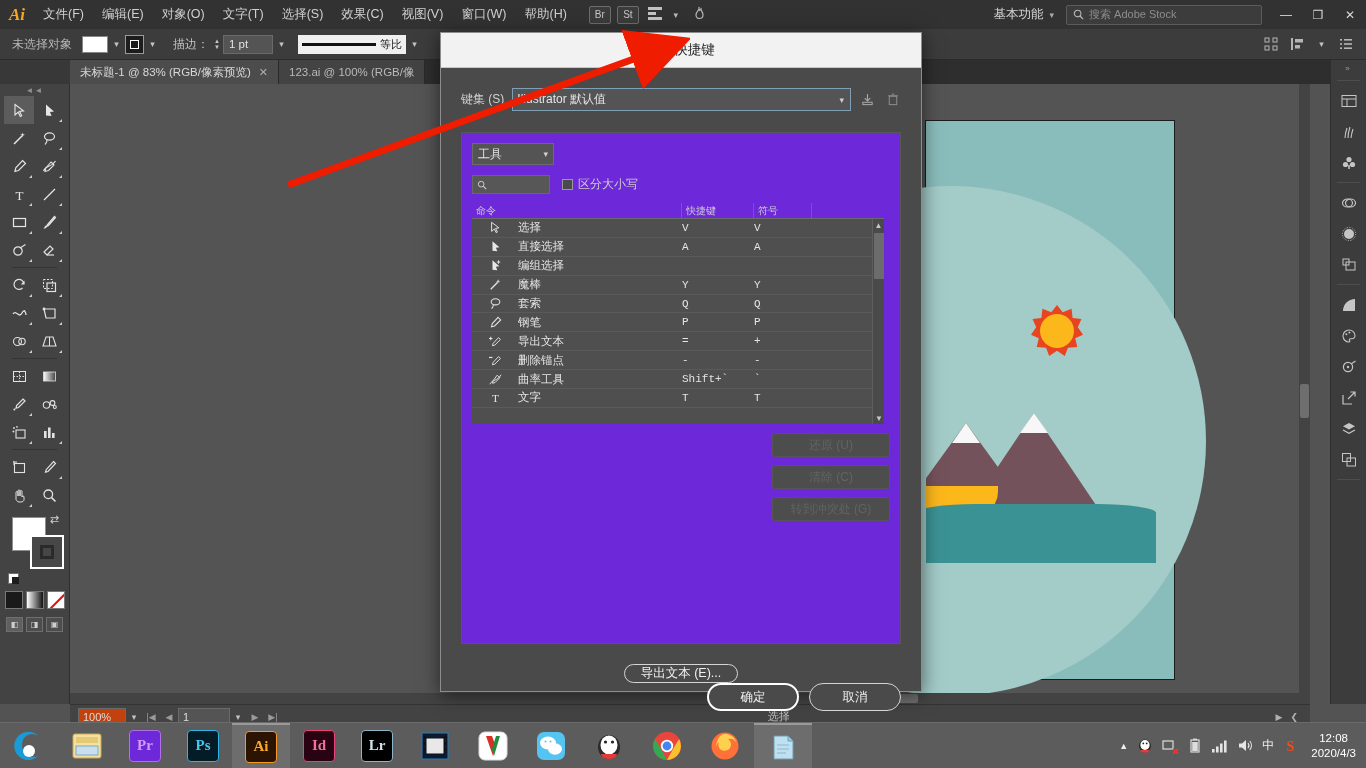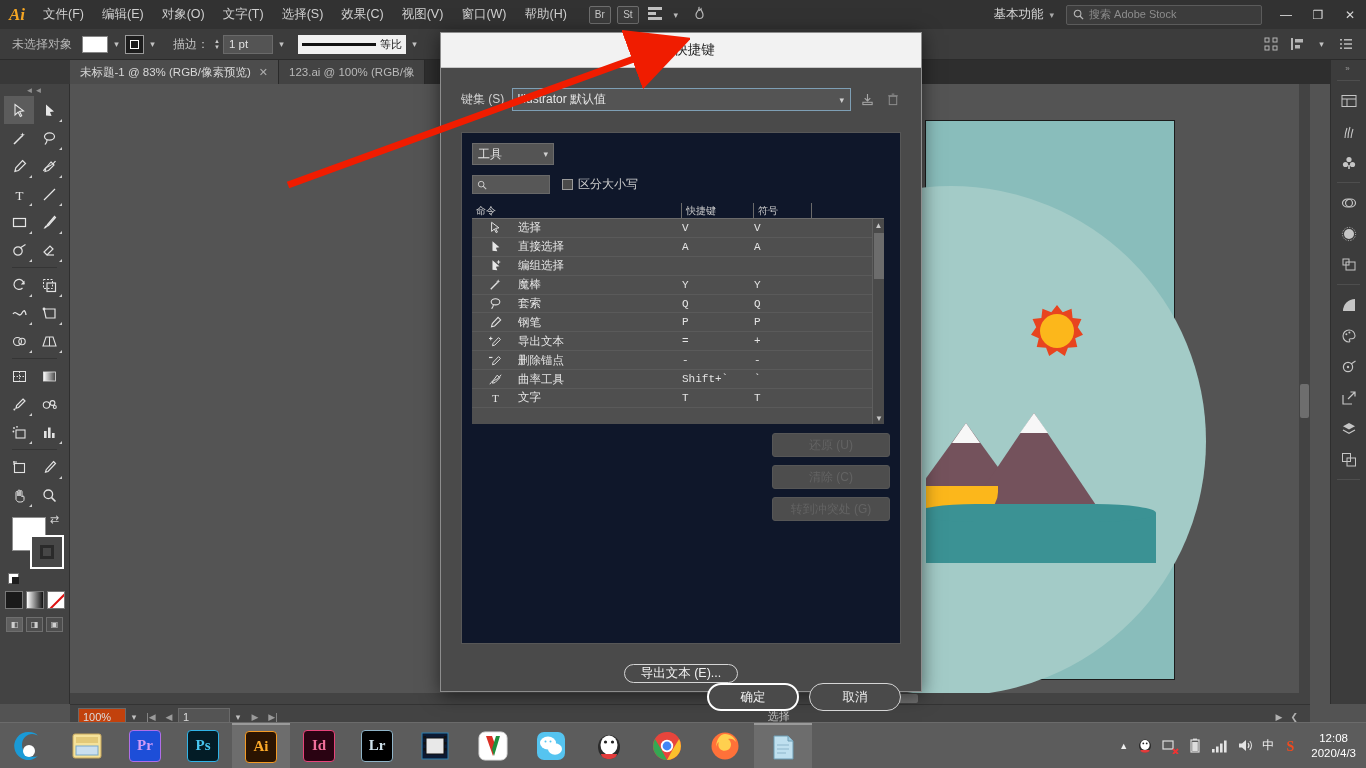--- a/index.html
+++ b/index.html
@@ -205,21 +205,21 @@
   .combo{
     flex:1;height:23px;background:#545454;border:1px solid #7e9fb5;
     display:flex;align-items:center;padding:0 4px;position:relative;
   }
   .combo .val{color:#e6e6e6;font-size:12px;}
   .combo .cv{position:absolute;right:6px;color:#cfcfcf;font-size:9px;}
   .icon-btn{width:17px;height:20px;display:flex;align-items:center;justify-content:center;color:#a8a8a8;font-size:13px;}
 
   .section-box{
     position:absolute;left:0;top:44px;width:440px;height:512px;
-    border:1px solid #575757;background:#0f172a;
+    border:1px solid #575757;background:#6d28d9;
   }
   .sb-pad{padding:10px;}
   .cat-combo{
     width:82px;height:22px;background:#545454;border:1px solid #6b6b6b;
     display:flex;align-items:center;padding:0 5px;position:relative;color:#e2e2e2;font-size:12px;
   }
   .cat-combo .cv{position:absolute;right:5px;color:#cfcfcf;font-size:9px;}
   .row-search{display:flex;align-items:center;gap:12px;margin-top:10px;}
   .searchbox{
     width:78px;height:19px;background:#575757;border:1px solid #686868;
@@ -942,21 +942,21 @@
         </svg>
     </div>
     <div class="tb-item">
       <svg width="34" height="32" viewBox="0 0 34 32">
           <rect x="3" y="4" width="28" height="24" rx="2" fill="#f5e29a" stroke="#c9a95c"></rect>
           <rect x="6" y="7" width="22" height="6" fill="#e3c978"></rect>
           <rect x="6" y="16" width="22" height="9" fill="#c9dff0" stroke="#7aa8c8"></rect>
         </svg>
     </div>
     <div class="tb-item">
-      <div class="tb-sq" style="background:#1d4ed8;border:1.5px solid #b06ee8;color:#d39bf5">Pr</div>
+      <div class="tb-sq" style="background:#6d28d9;border:1.5px solid #b06ee8;color:#d39bf5">Pr</div>
     </div>
     <div class="tb-item">
       <div class="tb-sq" style="background:#031c26;border:1.5px solid #2fb4e8;color:#48c6f0">Ps</div>
     </div>
     <div class="tb-item active">
       <div class="tb-sq" style="background:#2b1401;border:1.5px solid #f59b24;color:#fba929">Ai</div>
     </div>
     <div class="tb-item">
       <div class="tb-sq" style="background:#2a0312;border:1.5px solid #e8437a;color:#f2709c">Id</div>
     </div>

